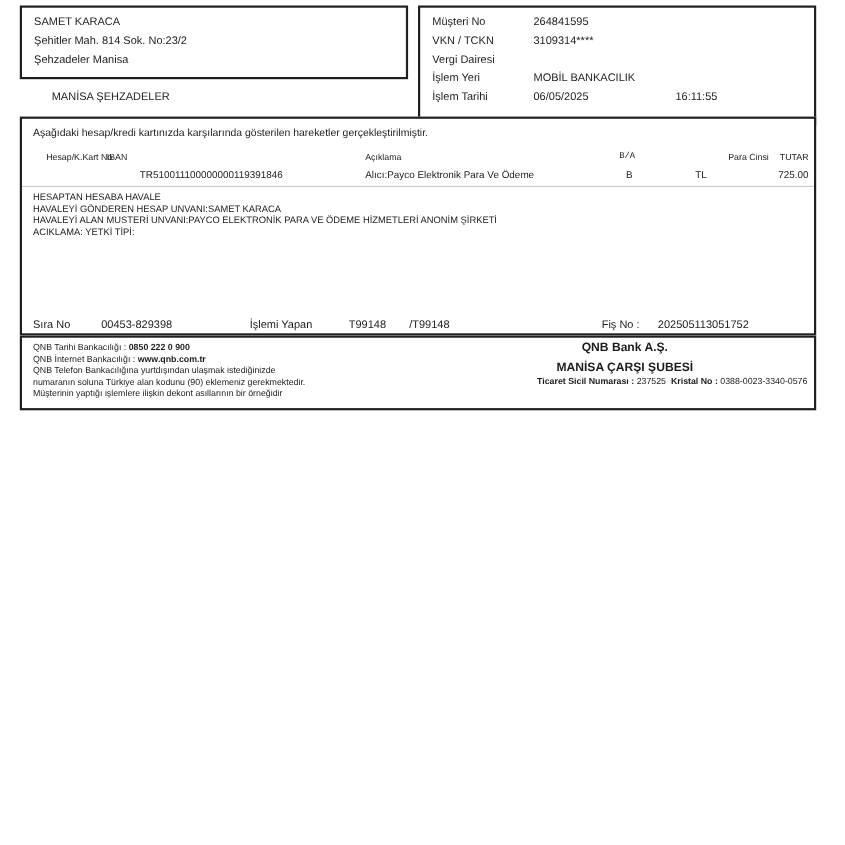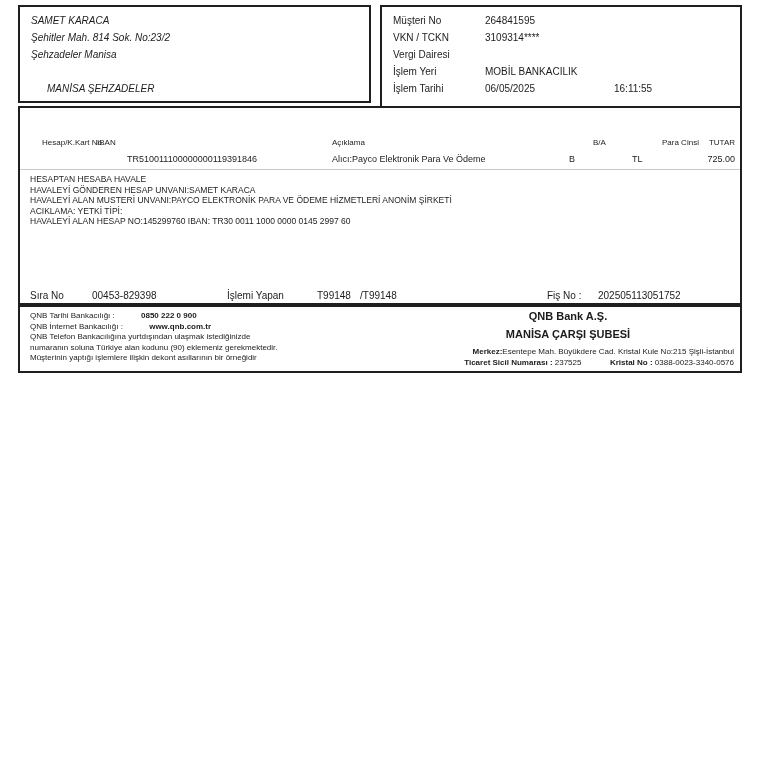--- a/index.html
+++ b/index.html
@@ -9,68 +9,68 @@
     color:#1c1c1c;
     position:relative;
     -webkit-font-smoothing:antialiased;
   }
   .box {
     position:absolute;
     border:2px solid #1f1f1f;
     background:#fff;
   }
   
-  #sender-box { left:18px; top:5px; width:353px; height:98px;font-style:italic; }
+  #sender-box { left:18px; top:5px; width:353px; height:67px; }
   #sender-box .line { position:absolute; left:11px; font-size:10px; white-space:nowrap; }
   
   #meta-box { left:380px; top:5px; width:362px; height:109px; }
   .meta-row { position:absolute; left:0; width:100%; font-size:10px; }
   .meta-label { position:absolute; left:11px; white-space:nowrap; }
   .meta-value { position:absolute; left:103px; white-space:nowrap; }
   .meta-extra { position:absolute; left:232px; white-space:nowrap; }
   
   #main-box { left:18px; top:106px; width:724px; height:199px; }
   #intro-text { position:absolute; left:10px; top:8px; font-size:9.5px; white-space:nowrap; }
   .thead span, .trow span { position:absolute; white-space:nowrap; }
   .thead { font-size:8px; }
   .trow  { font-size:9px; }
   .col-hesap  { left:22px; }
   .col-iban-h { left:77px; }
   .col-iban-v { left:107px; }
   .col-acik   { left:312px; }
-  .col-ba     { left:573px; }
+  .col-ba     { left:543px;font-family:Liberation Mono, monospace; }
   .col-ba-v   { left:549px; }
   .col-para   { left:598px;padding-left:44px; }
   .col-para-v { left:612px; }
   .col-tutar  { right:5px; text-align:right; }
   #row-separator {
     position:absolute; left:0; right:0; top:61px;
     border-top:1px solid #c9c9c9;
   }
   #details { position:absolute; left:10px; top:66px; font-size:8.5px; line-height:10.6px; }
   #details div { white-space:nowrap; }
   #sira-row { position:absolute; left:0; top:182px; width:100%; font-size:10px; }
   #sira-row span { position:absolute; white-space:nowrap; }
   .sira-label { left:10px; }
   .sira-value { left:72px; }
   .yapan-label { left:207px; }
   .yapan-v1 { left:297px; }
-  .yapan-v2 { left:340px; }
+  .yapan-v2 { left:352px; }
   .fis-label { left:527px; }
   .fis-value { left:578px; }
   
   #footer-box { left:18px; top:305px; width:724px; height:68px; }
   #footer-left { position:absolute; left:10px; top:4px; font-size:8px; line-height:10.6px; }
   #footer-left div { white-space:nowrap; }
   #footer-right { position:absolute; right:6px; top:3px; width:332px; }
   #bank-name   { text-align:center; font-weight:bold; font-size:11px; white-space:nowrap; }
   #branch-name { text-align:center; font-weight:bold; font-size:11px; margin-top:6px; white-space:nowrap; }
   #bank-address  { margin-top:7px; font-size:8px; text-align:right; white-space:nowrap; }
   #bank-registry { margin-top:2px; font-size:8px; text-align:right; white-space:nowrap; }
-  b { font-weight:bold;margin-left:24px; }
+  b { font-weight:bold; }
 </style>
 </head>
 <body>
 
 <div class="box" id="sender-box">
   <div class="line" style="top:8px">SAMET KARACA</div>
   <div class="line" style="top:25px">Şehitler Mah. 814 Sok. No:23/2</div>
   <div class="line" style="top:42px">Şehzadeler Manisa</div>
   <div class="line" style="top:76px; left:27px">MANİSA ŞEHZADELER</div>
 </div>
@@ -93,20 +93,21 @@
     <span class="meta-value">MOBİL BANKACILIK</span>
   </div>
   <div class="meta-row" style="top:76px">
     <span class="meta-label">İşlem Tarihi</span>
     <span class="meta-value">06/05/2025</span>
     <span class="meta-extra">16:11:55</span>
   </div>
 </div>
 
 <div class="box" id="main-box">
+  <div id="intro-text">Aşağıdaki hesap/kredi kartınızda karşılarında gösterilen hareketler gerçekleştirilmiştir.</div>
 
   <div class="thead">
     <span class="col-hesap" style="top:30px">Hesap/K.Kart No</span>
     <span class="col-iban-h" style="top:30px">IBAN</span>
     <span class="col-acik" style="top:30px">Açıklama</span>
     <span class="col-ba" style="top:30px">B/A</span>
     <span class="col-para" style="top:30px">Para Cinsi</span>
     <span class="col-tutar" style="top:30px">TUTAR</span>
   </div>
 
@@ -118,21 +119,20 @@
     <span class="col-tutar" style="top:46px">725.00</span>
   </div>
 
   <div id="row-separator"></div>
 
   <div id="details">
     <div>HESAPTAN HESABA HAVALE</div>
     <div>HAVALEYİ GÖNDEREN HESAP UNVANI:SAMET KARACA</div>
     <div>HAVALEYİ ALAN MUSTERİ UNVANI:PAYCO ELEKTRONİK PARA VE ÖDEME HİZMETLERİ ANONİM ŞİRKETİ</div>
     <div>ACIKLAMA:  YETKİ TİPİ:</div>
-    <div>HAVALEYİ ALAN HESAP NO:145299760 IBAN: TR30 0011 1000 0000 0145 2997 60</div>
   </div>
 
   <div id="sira-row">
     <span class="sira-label">Sıra No</span>
     <span class="sira-value">00453-829398</span>
     <span class="yapan-label">İşlemi Yapan</span>
     <span class="yapan-v1">T99148</span>
     <span class="yapan-v2">/T99148</span>
     <span class="fis-label">Fiş No :</span>
     <span class="fis-value">202505113051752</span>
@@ -144,16 +144,15 @@
     <div><span>QNB Tarihi Bankacılığı : </span><b>0850 222 0 900</b></div>
     <div><span>QNB İnternet Bankacılığı : </span><b>www.qnb.com.tr</b></div>
     <div><span>QNB Telefon Bankacılığına yurtdışından ulaşmak istediğinizde</span></div>
     <div><span>numaranın soluna Türkiye alan kodunu (90) eklemeniz gerekmektedir.</span></div>
     <div><span>Müşterinin yaptığı işlemlere ilişkin dekont asıllarının bir örneğidir</span></div>
   </div>
 
   <div id="footer-right">
     <div id="bank-name">QNB Bank A.Ş.</div>
     <div id="branch-name">MANİSA ÇARŞI ŞUBESİ</div>
-    <div id="bank-address"><b>Merkez:</b><span>Esentepe Mah. Büyükdere Cad. Kristal Kule No:215 Şişli-İstanbul</span></div>
     <div id="bank-registry"><b>Ticaret Sicil Numarası : </b><span>237525</span><b style="white-space:pre">  Kristal No : </b><span>0388-0023-3340-0576</span></div>
   </div>
 </div>
 
 </body></html>

